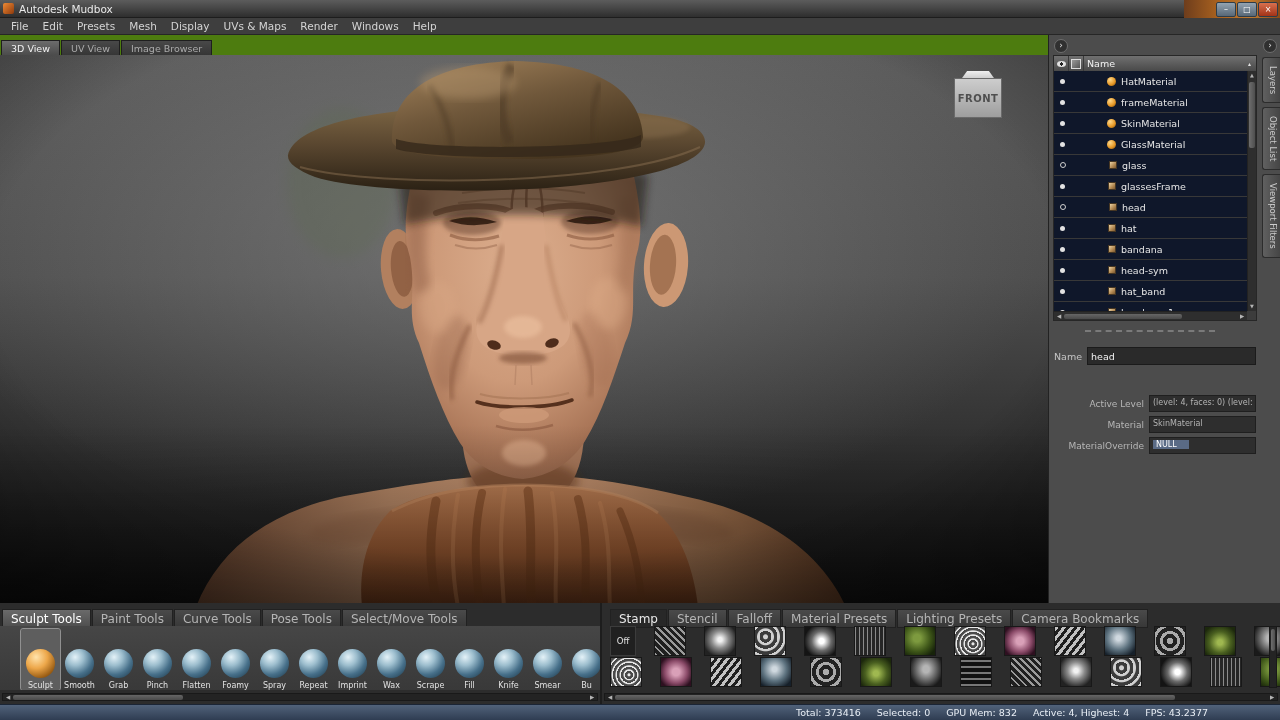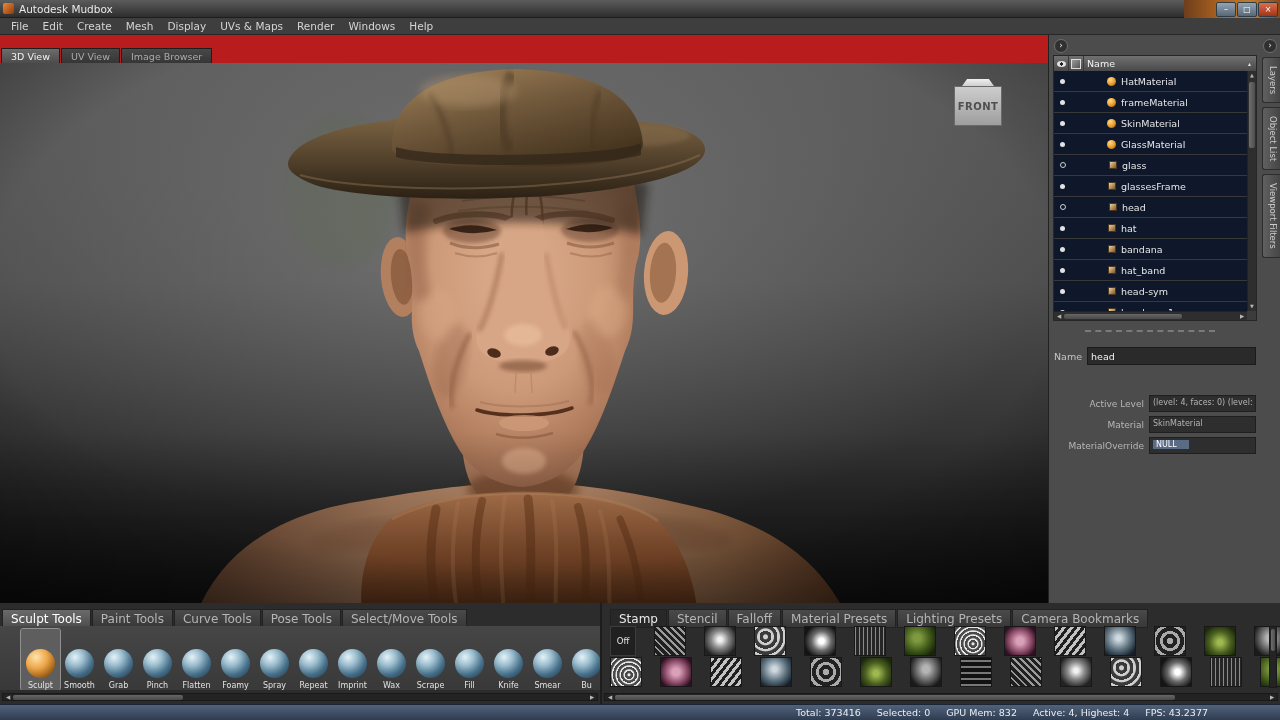--- a/index.html
+++ b/index.html
@@ -21,21 +21,21 @@
 
   
   .menubar { height:17px; background:#3e3e3e; border-bottom:1px solid #262626; display:flex; align-items:center;
              padding-left:4px; box-sizing:border-box; }
   .menu-item { color:#d4d4d4; font-size:10.5px; padding:1px 7px; }
 
   
   .content { display:flex; height:568px; }
   .left-col { width:1048px; }
 
-  .viewtabs { height:28px; background:#b91c1c; display:flex; align-items:flex-end; padding-left:1px; gap:1px; box-sizing:border-box; }
+  .viewtabs { height:20px; background:#4d7c0f; display:flex; align-items:flex-end; padding-left:1px; gap:1px; box-sizing:border-box; }
   .view-tab { font-size:9.5px; color:#ababab; background:linear-gradient(#484848,#363636); border:1px solid #1e1e1e;
               border-bottom:none; padding:2px 9px 1px; }
   .view-tab.active { background:linear-gradient(#6c6c6c,#4c4c4c); color:#f2f2f2; }
 
   .viewport { position:relative; width:1048px; height:552px; background:#333; overflow:hidden; }
   .scene { position:absolute; inset:0; display:block; }
 
   .view-cube { position:absolute; top:16px; right:46px; width:48px; }
   .view-cube-top { height:7px; margin:0 3px; background:linear-gradient(#efefef,#cfcfcf);
                    clip-path:polygon(12% 100%,88% 100%,76% 0,24% 0); }
@@ -138,21 +138,21 @@
     <div class="win-controls">
       <div class="win-btn">–</div>
       <div class="win-btn">□</div>
       <div class="win-btn close">×</div>
     </div>
   </div>
 
   <div class="menubar">
       <div class="menu-item">File</div>
       <div class="menu-item">Edit</div>
-      <div class="menu-item">Create</div>
+      <div class="menu-item">Presets</div>
       <div class="menu-item">Mesh</div>
       <div class="menu-item">Display</div>
       <div class="menu-item">UVs &amp; Maps</div>
       <div class="menu-item">Render</div>
       <div class="menu-item">Windows</div>
       <div class="menu-item">Help</div>
     </div>
 
   <div class="content">
     <div class="left-col">
@@ -405,26 +405,26 @@
               <span class="row-label">hat</span>
             </div>
             <div class="tree-row">
               <span class="vis-dot"></span>
               <span class="row-icon obj"></span>
               <span class="row-label">bandana</span>
             </div>
             <div class="tree-row">
               <span class="vis-dot"></span>
               <span class="row-icon obj"></span>
+              <span class="row-label">head-sym</span>
+            </div>
+            <div class="tree-row">
+              <span class="vis-dot"></span>
+              <span class="row-icon obj"></span>
               <span class="row-label">hat_band</span>
-            </div>
-            <div class="tree-row">
-              <span class="vis-dot"></span>
-              <span class="row-icon obj"></span>
-              <span class="row-label">head-sym</span>
             </div>
             <div class="tree-row">
               <span class="vis-dot"></span>
               <span class="row-icon obj"></span>
               <span class="row-label">head-sym1</span>
             </div>
           </div>
         <div class="tree-vscroll">
           <div class="vs-arrow">▲</div>
           <div class="vthumb"></div>

